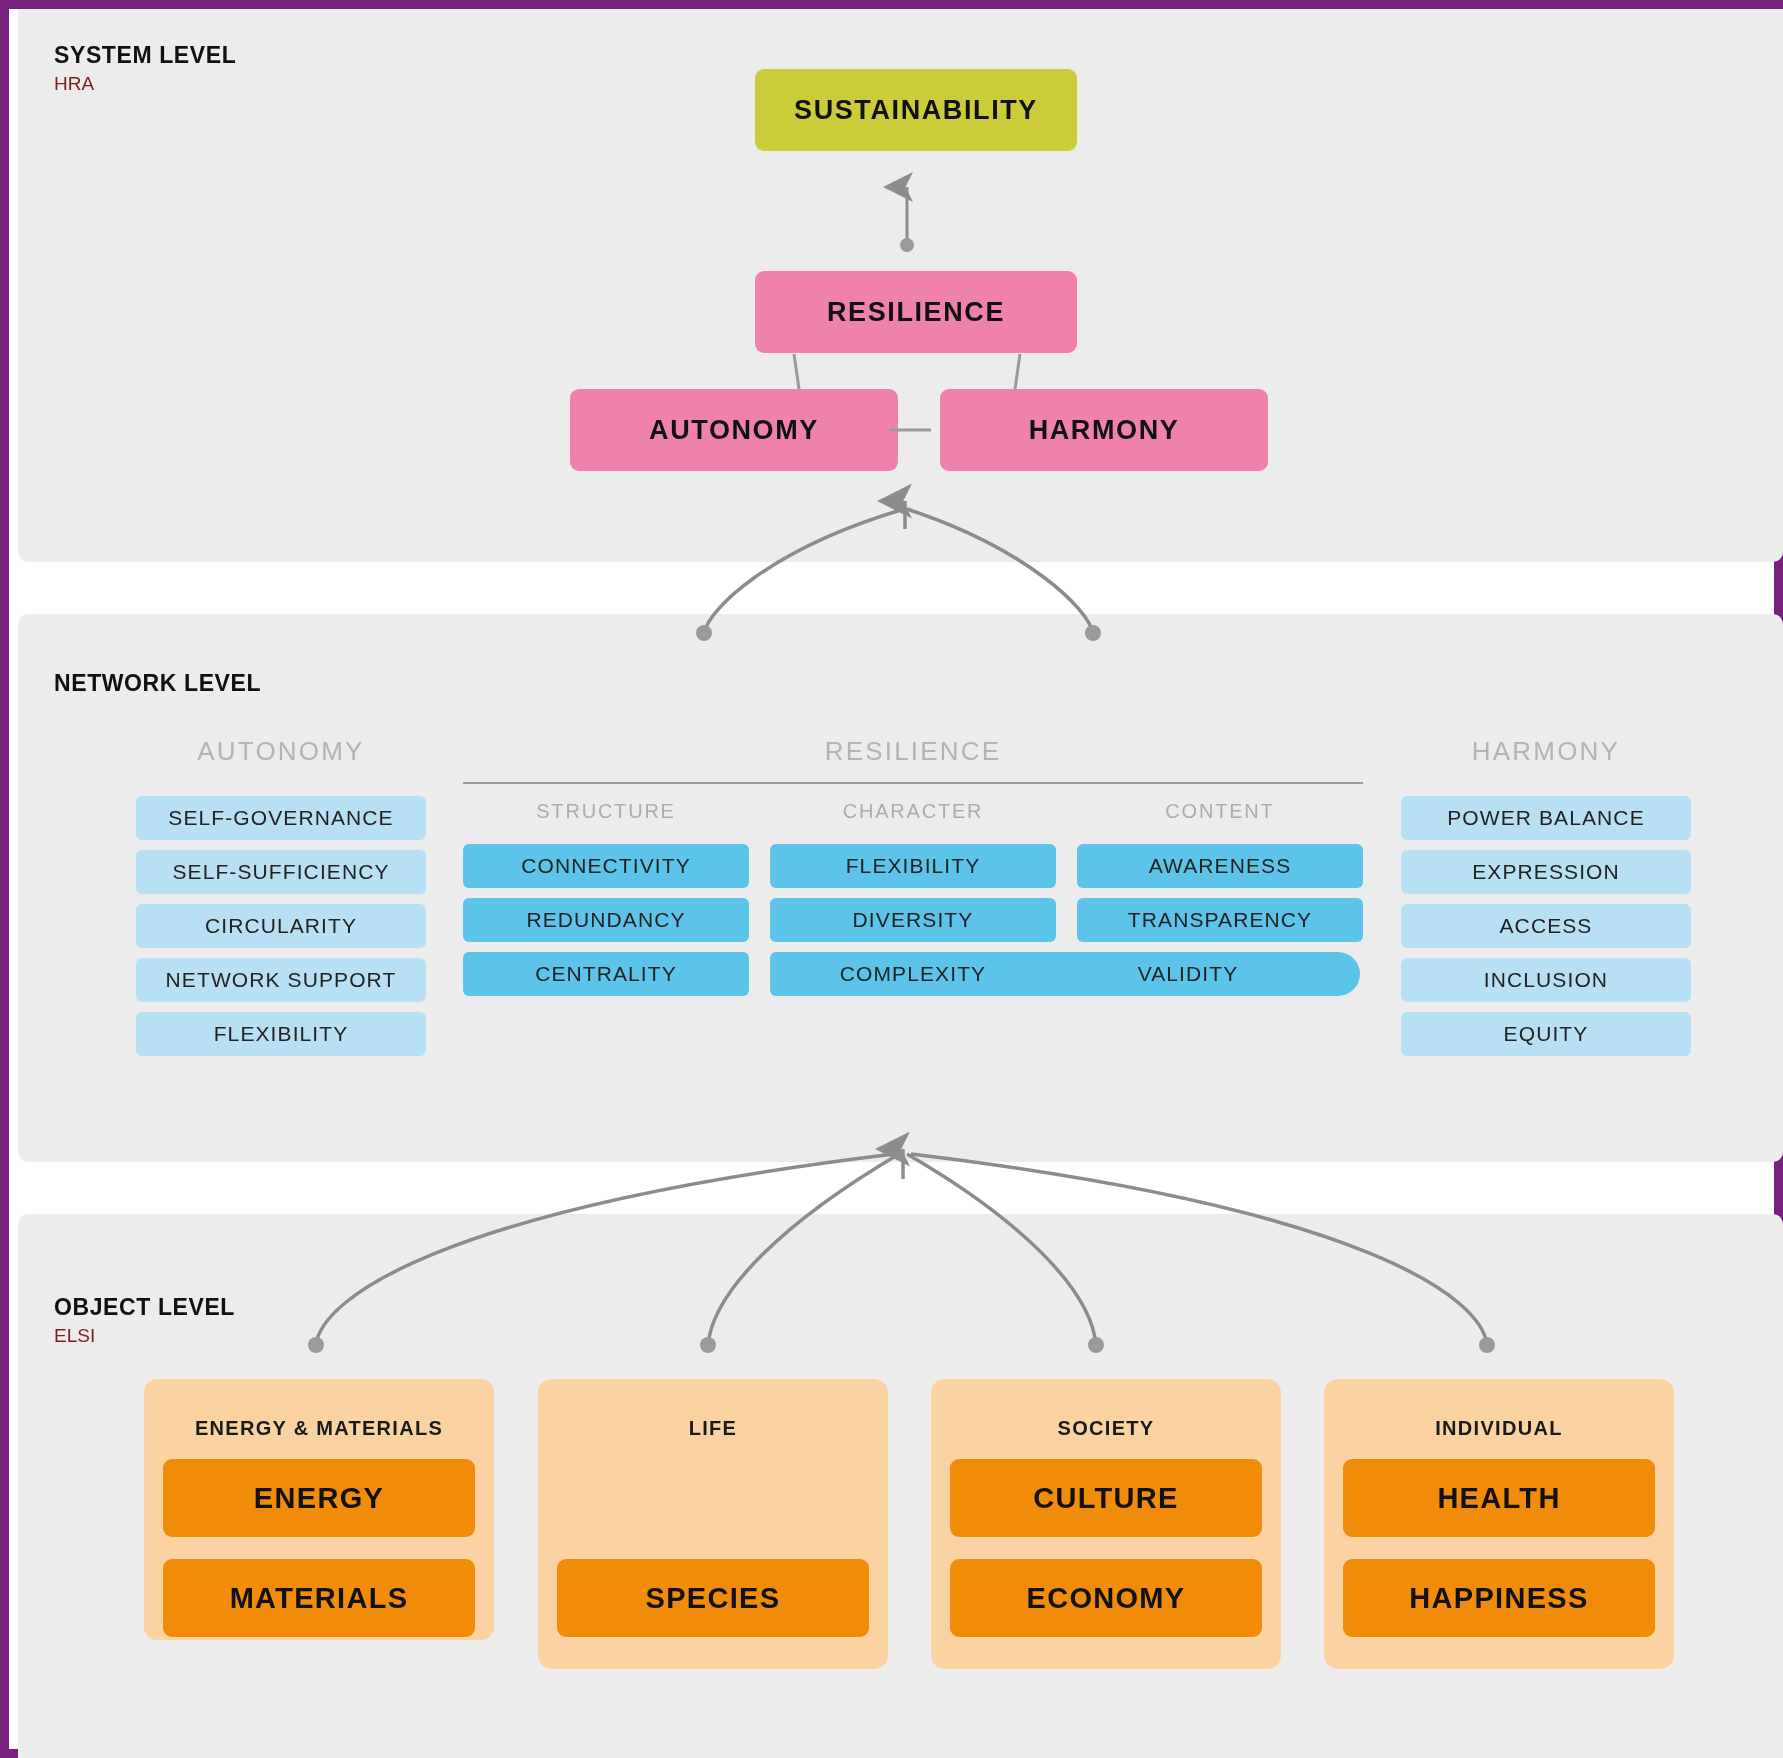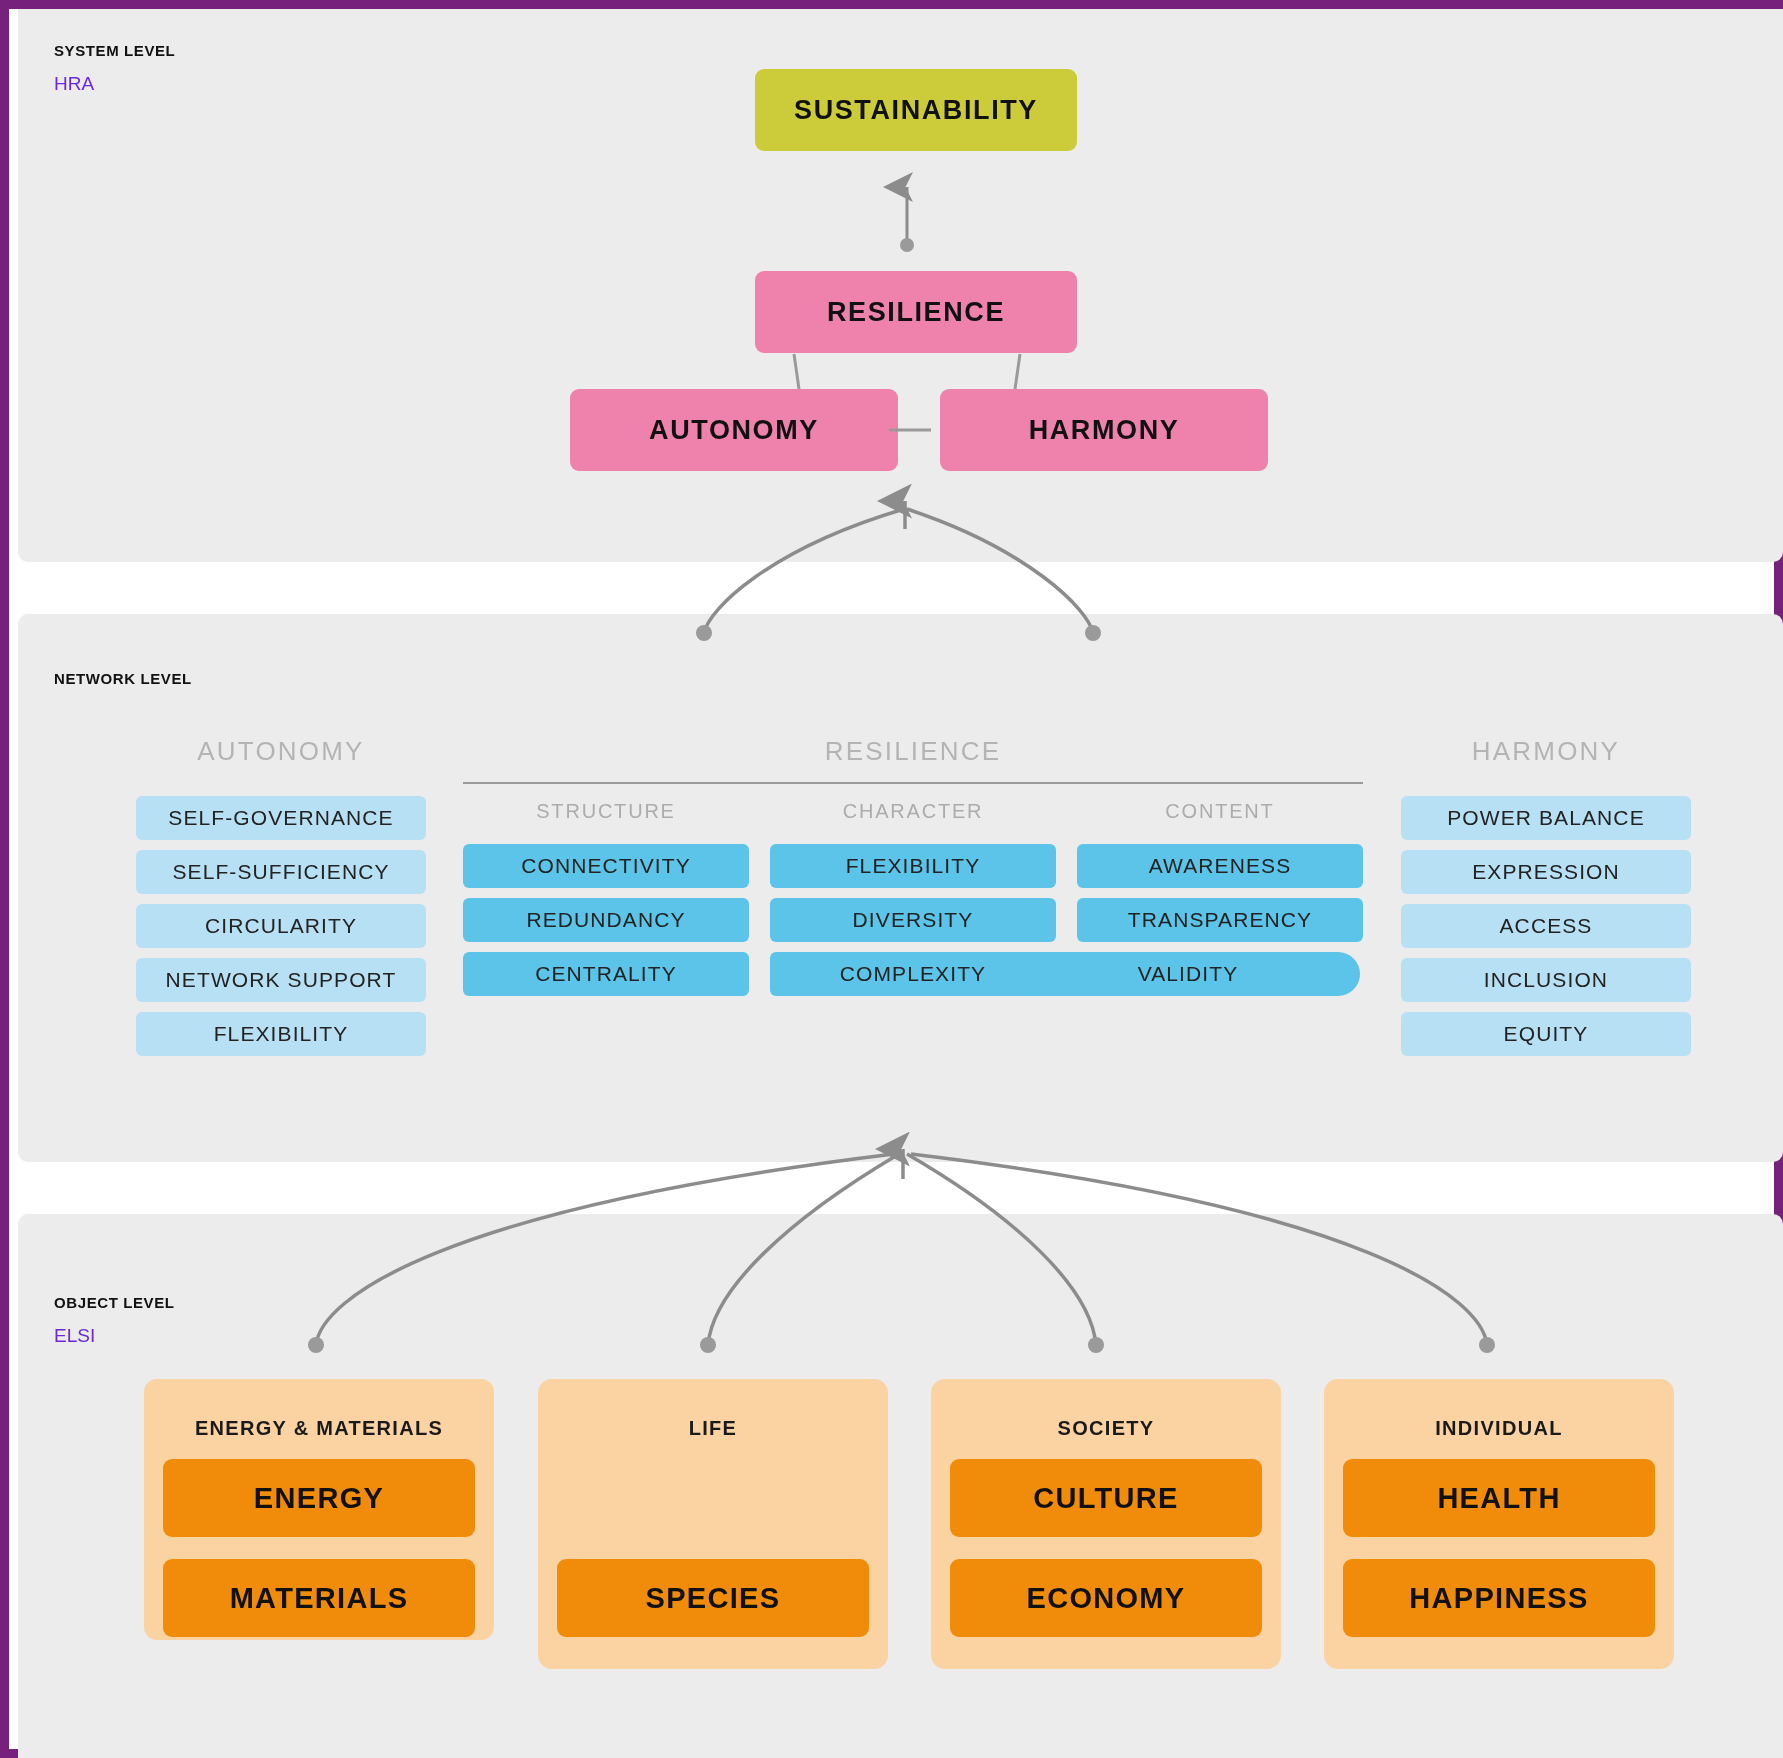--- a/index.html
+++ b/index.html
@@ -24,32 +24,32 @@
     background:#ECECEC;
     border-radius:10px;
   }
   #panel-system{top:0px;height:553px;border-radius:0 0 10px 10px;}
   #panel-network{top:605px;height:548px;border-radius:10px;}
   #panel-object{top:1205px;height:544px;border-radius:10px 10px 0 0;}
 
   .level-label{
     position:absolute;
     left:36px;
-    font-size:15px;
+    font-size:23px;
     font-weight:bold;
     letter-spacing:0.6px;
     color:#111;
     white-space:nowrap;
   }
   .level-sub{
     position:absolute;
     left:36px;
     font-size:19px;
     font-weight:normal;
-    color:#6d28d9;
+    color:#7f1d1d;
     white-space:nowrap;
   }
 
   
   .sysbox{
     position:absolute;
     border-radius:9px;
     display:flex;align-items:center;justify-content:center;
     font-size:27px;
     font-weight:bold;

